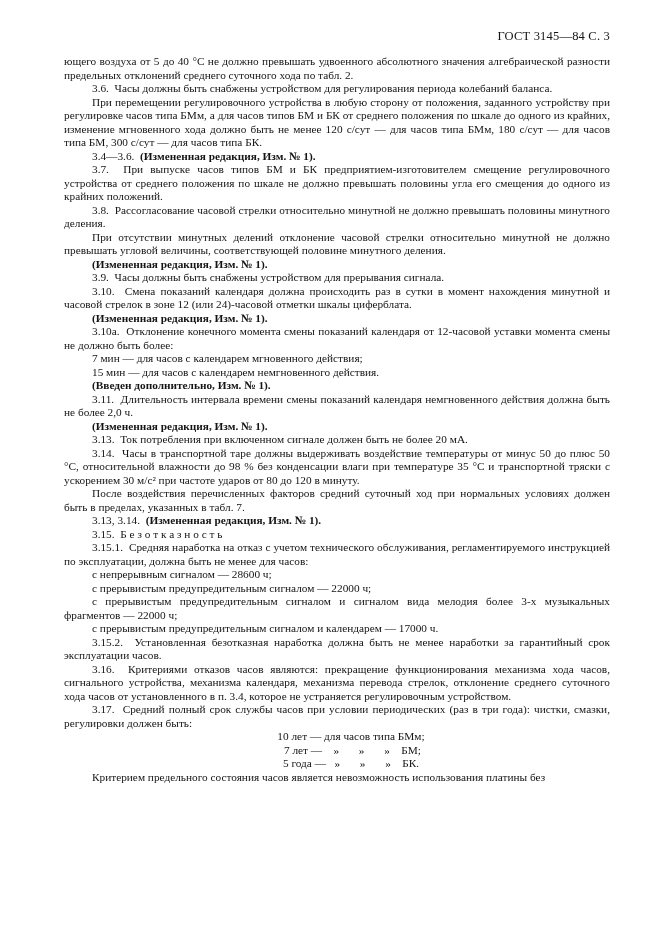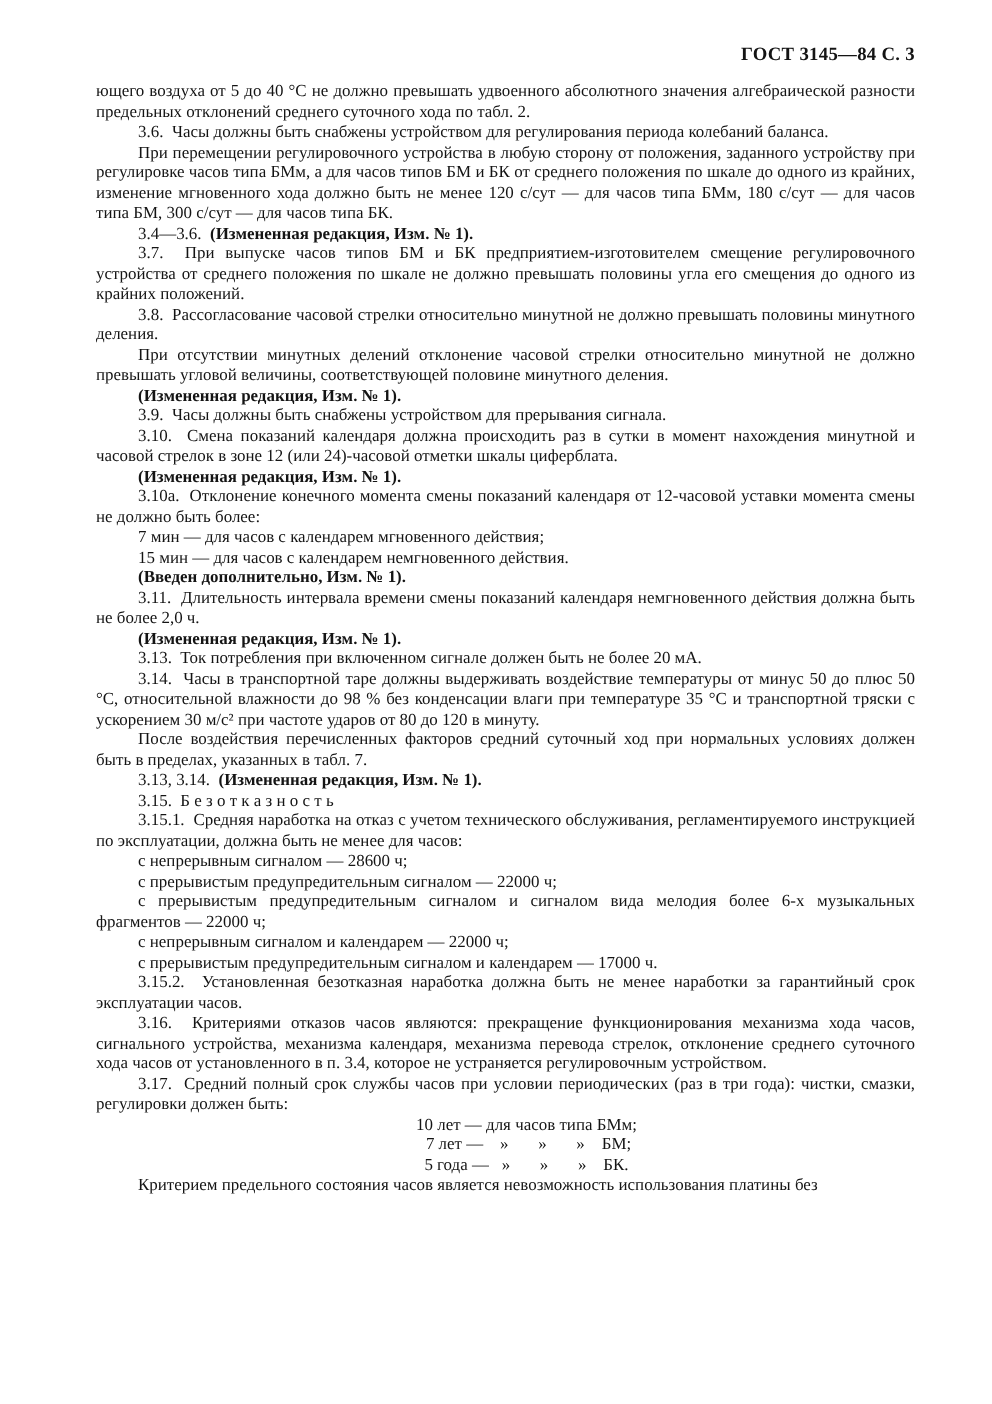--- a/index.html
+++ b/index.html
@@ -15,21 +15,21 @@
     color: #141414;
     font-family: "Liberation Serif", "DejaVu Serif", serif;
     overflow: hidden;
   }
   .header {
     position: absolute;
     top: 29px;
     left: 64px;
     width: 546px;
     text-align: right;
-    font-weight: bold;
+    font-weight: normal;
     font-size: 12.5px;
     letter-spacing: 0.2px;
     white-space: nowrap;
   }
   .doc-body {
     position: absolute;
     top: 55px;
     left: 64px;
     width: 546px;
     font-size: 11.3px;
@@ -75,22 +75,21 @@
       <p class=""><span class="seg">3.11.&nbsp; Длительность интервала времени смены показаний календаря немгновенного действия должна быть не более 2,0 ч.</span></p>
       <p class=""><span class="seg bold">(Измененная редакция, Изм. № 1).</span></p>
       <p class=""><span class="seg">3.13.&nbsp; Ток потребления при включенном сигнале должен быть не более 20 мА.</span></p>
       <p class=""><span class="seg">3.14.&nbsp; Часы в транспортной таре должны выдерживать воздействие температуры от минус 50 до плюс 50 °С, относительной влажности до 98 % без конденсации влаги при температуре 35 °С и транспортной тряски с ускорением 30 м/с² при частоте ударов от 80 до 120 в минуту.</span></p>
       <p class=""><span class="seg">После воздействия перечисленных факторов средний суточный ход при нормальных условиях должен быть в пределах, указанных в табл. 7.</span></p>
       <p class=""><span class="seg">3.13, 3.14.&nbsp; </span><span class="seg bold">(Измененная редакция, Изм. № 1).</span></p>
       <p class=""><span class="seg">3.15.&nbsp; Б е з о т к а з н о с т ь</span></p>
       <p class=""><span class="seg">3.15.1.&nbsp; Средняя наработка на отказ с учетом технического обслуживания, регламентируемого инструкцией по эксплуатации, должна быть не менее для часов:</span></p>
       <p class=""><span class="seg">с непрерывным сигналом — 28600 ч;</span></p>
       <p class=""><span class="seg">с прерывистым предупредительным сигналом — 22000 ч;</span></p>
-      <p class=""><span class="seg">с прерывистым предупредительным сигналом и сигналом вида мелодия более 6-х музыкальных фрагментов — 22000 ч;</span></p>
-      <p class=""><span class="seg">с непрерывным сигналом и календарем — 22000 ч;</span></p>
+      <p class=""><span class="seg">с прерывистым предупредительным сигналом и сигналом вида мелодия более 3-х музыкальных фрагментов — 22000 ч;</span></p>
       <p class=""><span class="seg">с прерывистым предупредительным сигналом и календарем — 17000 ч.</span></p>
       <p class=""><span class="seg">3.15.2.&nbsp; Установленная безотказная наработка должна быть не менее наработки за гарантийный срок эксплуатации часов.</span></p>
       <p class=""><span class="seg">3.16.&nbsp; Критериями отказов часов являются: прекращение функционирования механизма хода часов, сигнального устройства, механизма календаря, механизма перевода стрелок, отклонение среднего суточного хода часов от установленного в п. 3.4, которое не устраняется регулировочным устройством.</span></p>
       <p class=""><span class="seg">3.17.&nbsp; Средний полный срок службы часов при условии периодических (раз в три года): чистки, смазки, регулировки должен быть:</span></p>
       <p class=" pre"><span class="seg">10 лет — для часов типа БМм;</span></p>
       <p class=" pre"><span class="seg"> 7 лет —    »       »       »    БМ;</span></p>
       <p class=" pre"><span class="seg">5 года —   »       »       »    БК.</span></p>
       <p class=""><span class="seg">Критерием предельного состояния часов является невозможность использования платины без</span></p>
     </div>
 </div>

